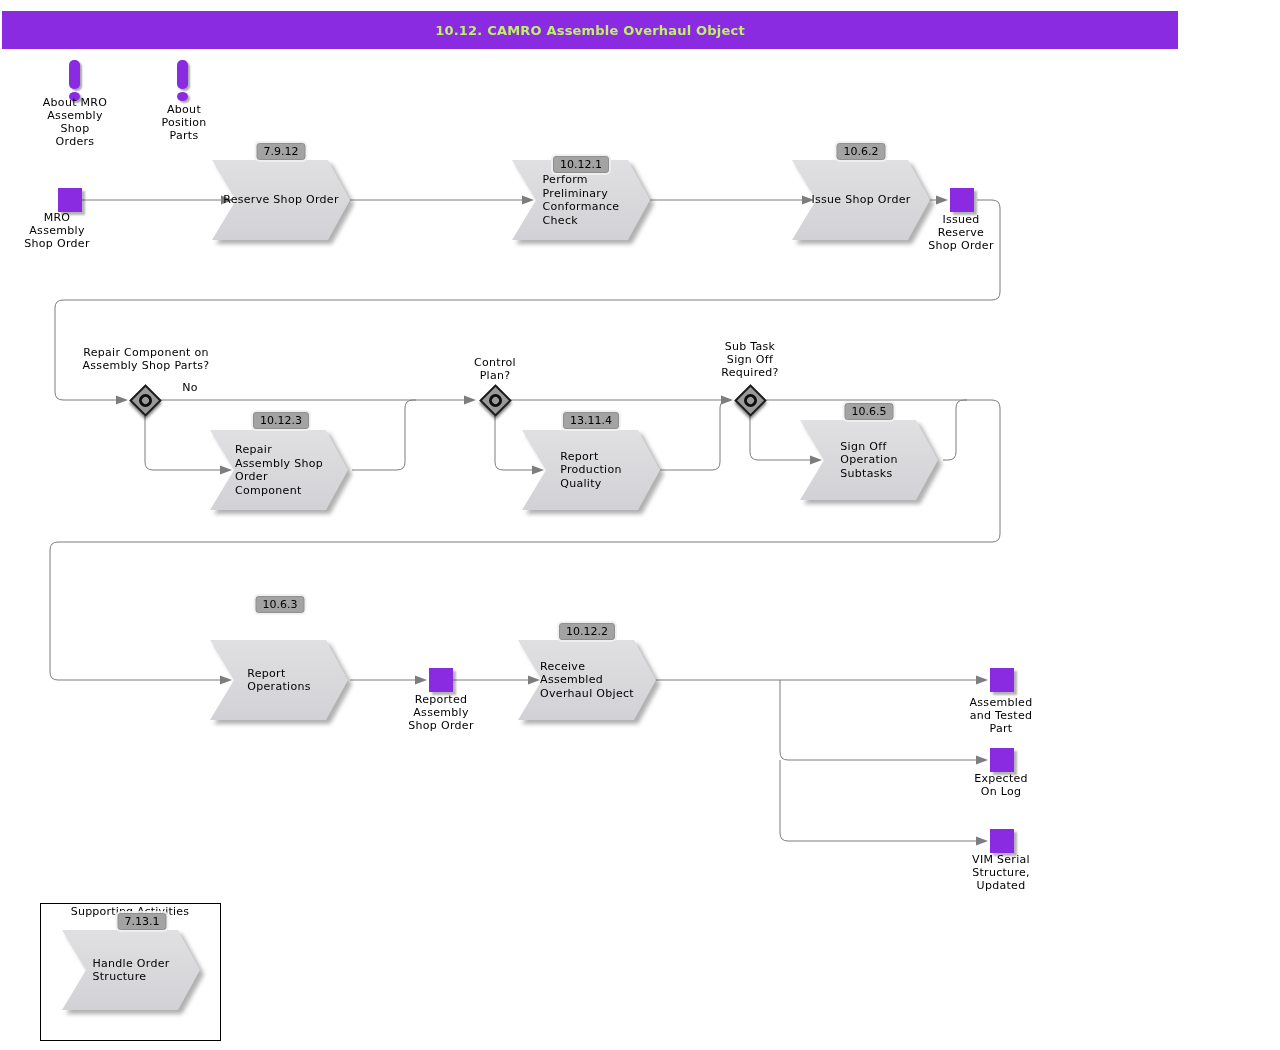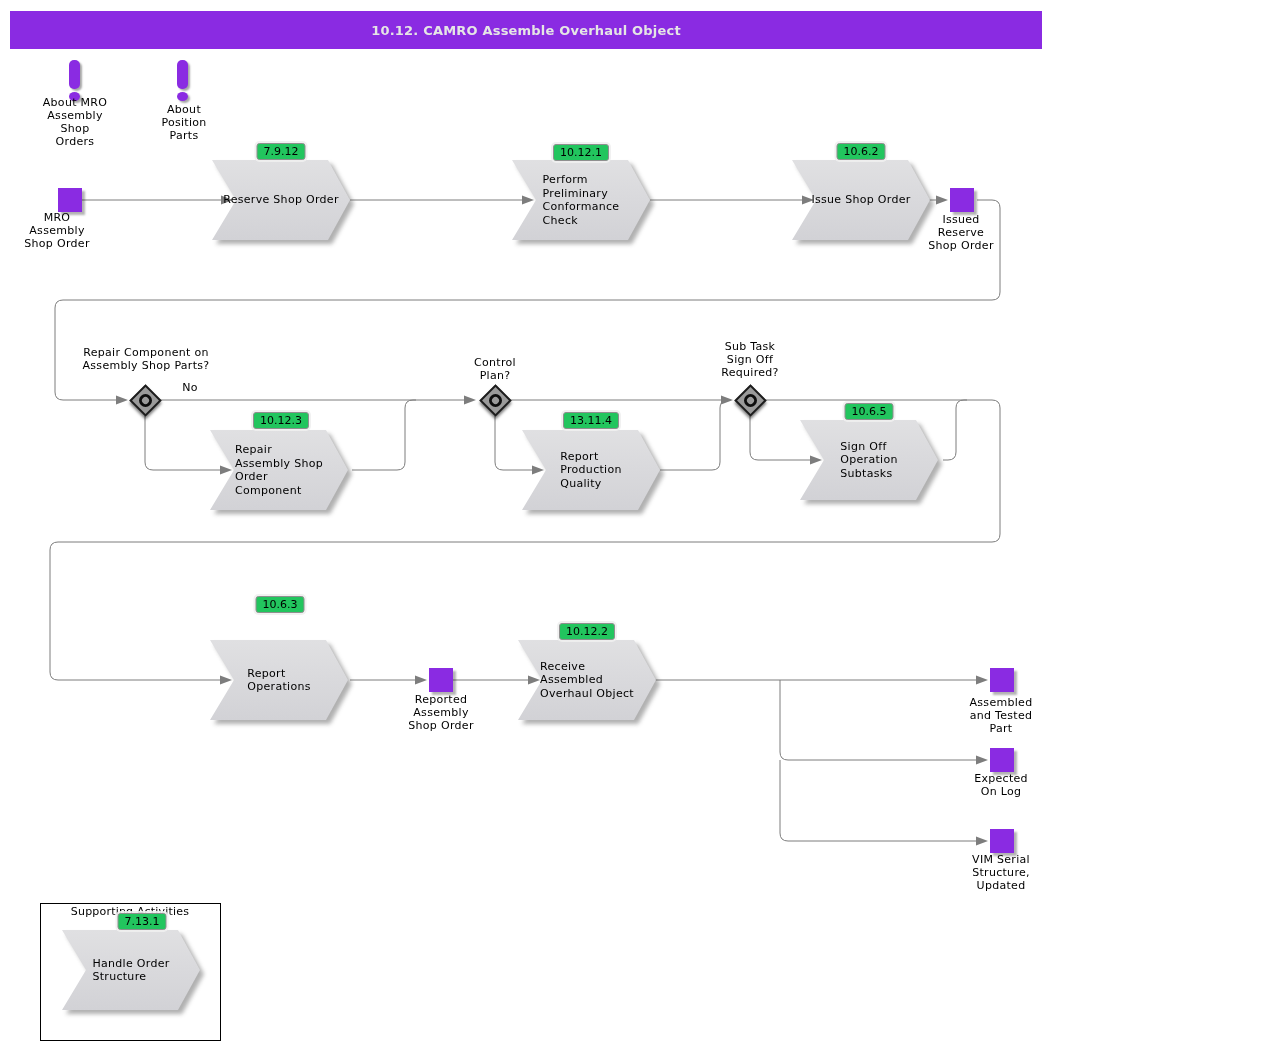--- a/index.html
+++ b/index.html
@@ -5,22 +5,22 @@
   :root { --accent:#8a2be2; --line:#7d7d7d; }
   html,body { margin:0; padding:0; background:#fff; }
   #canvas {
     position:relative; width:1280px; height:1050px; overflow:hidden;
     font-family:"DejaVu Sans","Liberation Sans",sans-serif; color:#000;
   }
   .edges { position:absolute; left:0; top:0; z-index:0; }
 
   
   .titlebar {
-    position:absolute; left:10px; top:11px; width:1032px; height:38px;
-    background:var(--accent); color:#e5e5e5; font-size:13px; font-weight:bold;
+    position:absolute; left:2px; top:11px; width:1176px; height:38px;
+    background:var(--accent); color:#bef264; font-size:13px; font-weight:bold;
     display:flex; align-items:center; justify-content:center; z-index:2;
     letter-spacing:0.2px;
   }
 
   
   .chev { position:absolute; width:138px; height:80px; z-index:2; }
   .chev-fx { position:absolute; inset:0; filter:drop-shadow(4px 4px 2px rgba(80,80,80,0.45)); }
   .chev-shape {
     position:absolute; inset:0;
     background:linear-gradient(180deg,#e0e0e2,#d2d2d6);
@@ -28,21 +28,21 @@
   }
   .chev-label {
     position:absolute; inset:0; display:flex; align-items:center; justify-content:center;
     text-align:left; white-space:pre-line; font-size:11px; line-height:13.5px;
     letter-spacing:0.3px; z-index:3;
   }
 
   
   .badge {
     position:absolute; transform:translateX(-50%); z-index:4;
-    background:#22c55e; border:1px solid #8f8f8f; border-radius:3px;
+    background:#a3a3a3; border:1px solid #8f8f8f; border-radius:3px;
     padding:1px 6px; font-size:11px; line-height:13px;
     box-shadow:0 0 0 2px rgba(240,240,240,0.9);
   }
 
   
   .evt {
     position:absolute; width:24px; height:24px; background:var(--accent);
     box-shadow:3px 3px 2px rgba(0,0,0,0.3); z-index:2;
   }
 
@@ -150,21 +150,21 @@
 Shop Order</div>
 
   <div class="badge" style="left:281px;top:143px">7.9.12</div>
   <div class="chev" style="left:212px;top:160px">
     <div class="chev-fx">
         <div class="chev-shape"></div>
       </div>
     <div class="chev-label">Reserve Shop Order</div>
   </div>
 
-  <div class="badge" style="left:581px;top:144px">10.12.1</div>
+  <div class="badge" style="left:581px;top:156px">10.12.1</div>
   <div class="chev" style="left:512px;top:160px">
     <div class="chev-fx">
         <div class="chev-shape"></div>
       </div>
     <div class="chev-label">Perform
 Preliminary
 Conformance
 Check</div>
   </div>
 

